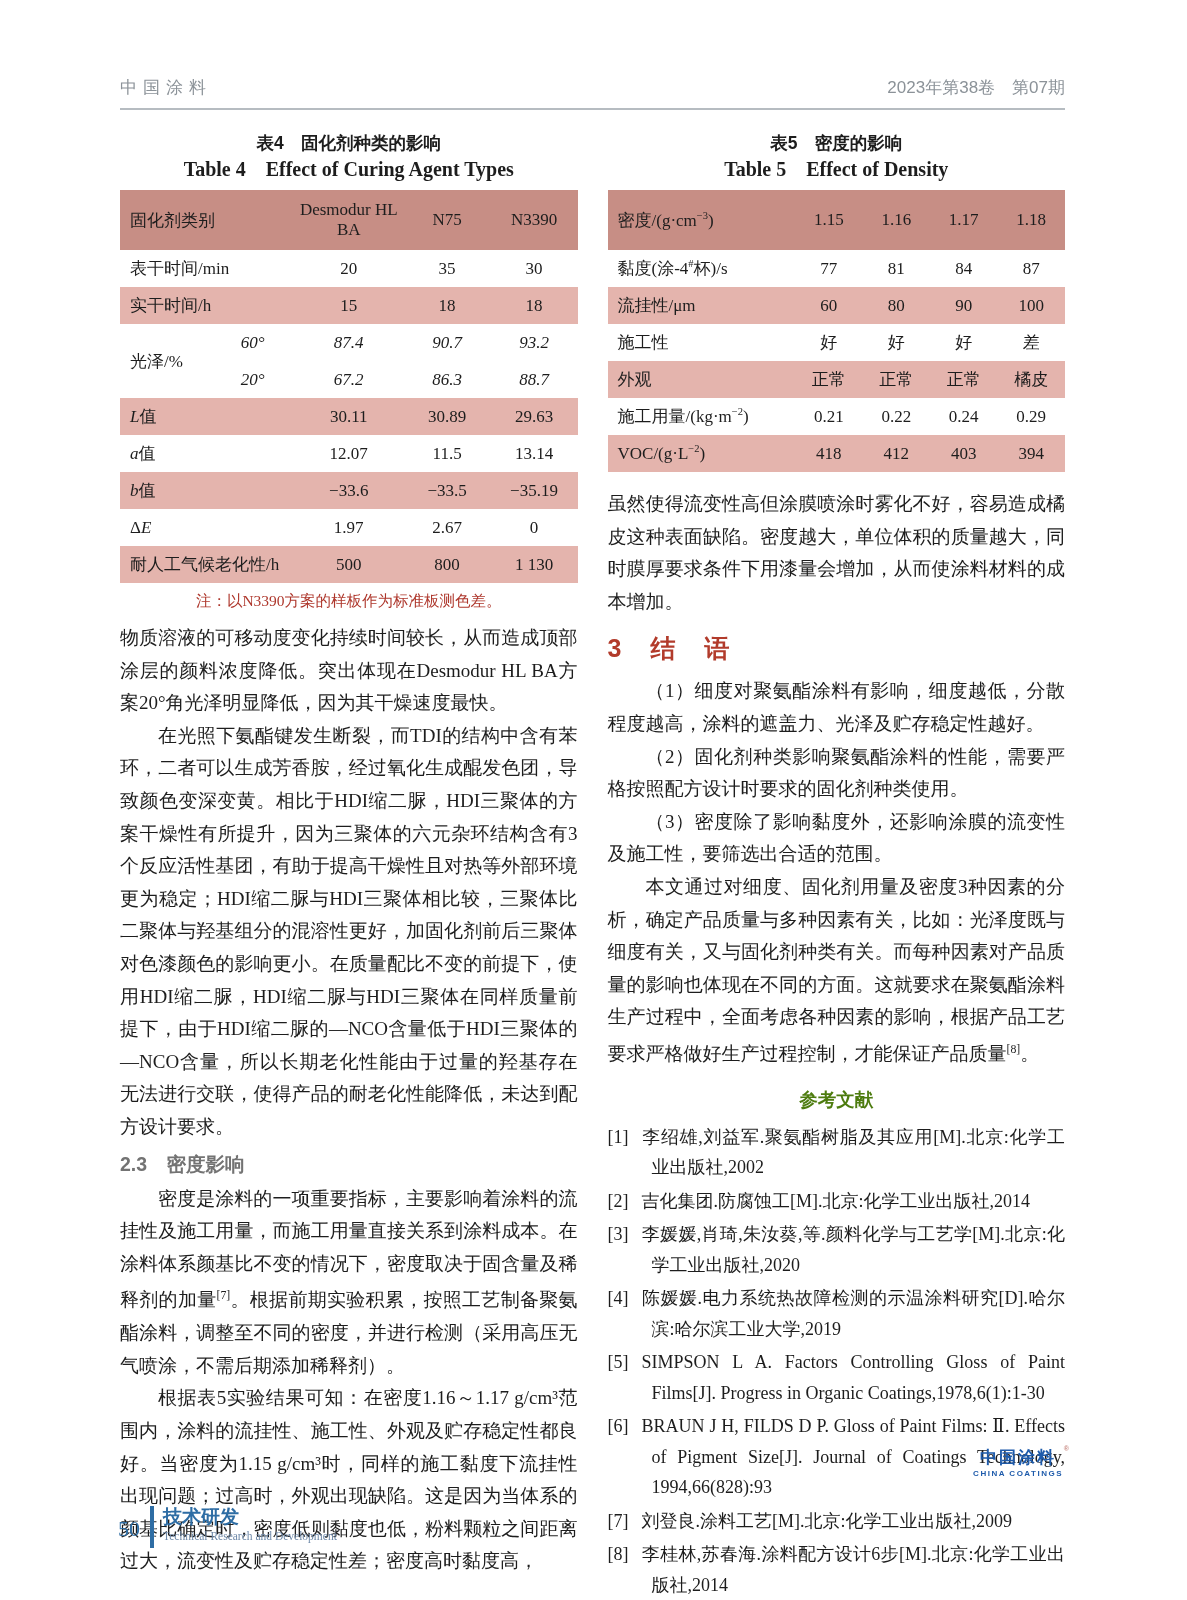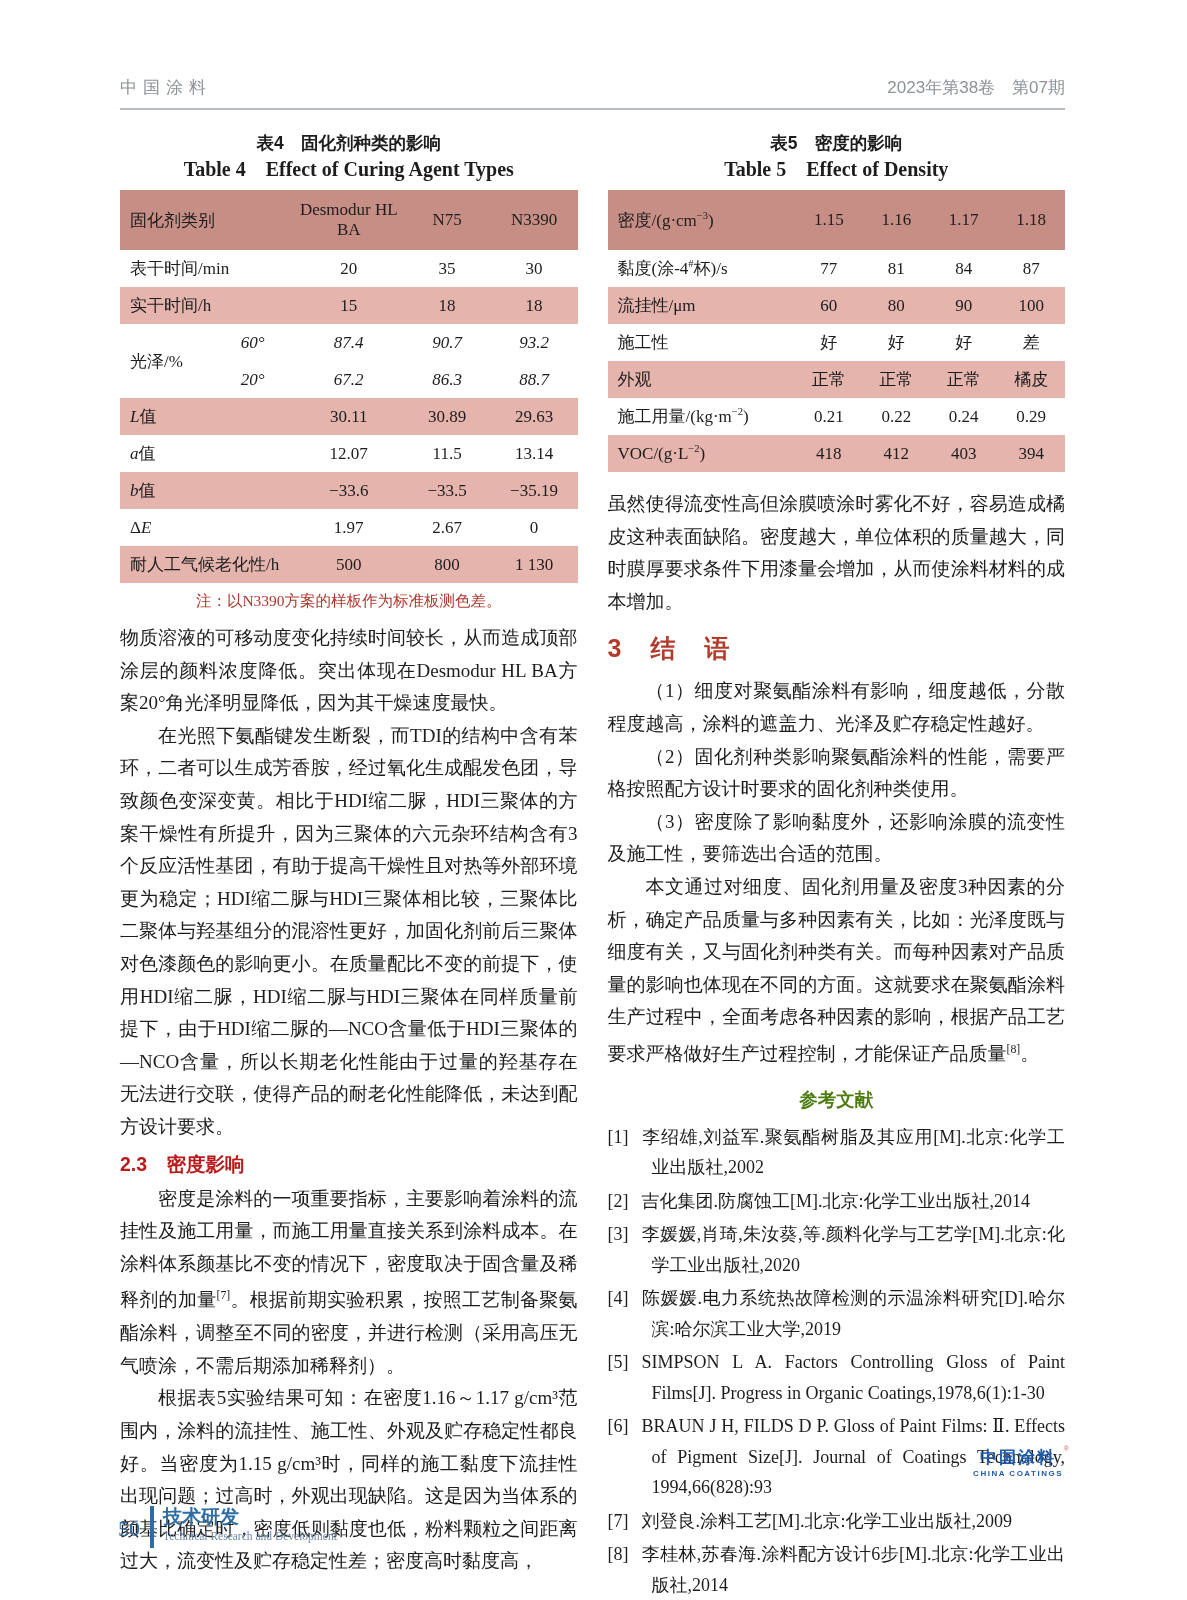--- a/index.html
+++ b/index.html
@@ -42,21 +42,21 @@
   .gloss .g{min-height:37px;display:flex;align-items:center;justify-content:center;font-style:italic;}
   .tbl-note{
     text-align:center;color:#ae372c;font-size:15.5px;margin-top:8px;margin-bottom:10px;
     font-family:"Liberation Serif","DejaVu Serif",serif;
   }
   
   .para{font-size:19px;line-height:32.6px;text-align:justify;margin:0;}
   .indent{text-indent:2em;}
   .sec-head{
     font-family:"Liberation Sans","DejaVu Sans",sans-serif;font-weight:bold;
-    color:#b91c1c;font-size:19.5px;margin:7px 0 5px 0;
+    color:#737373;font-size:19.5px;margin:7px 0 5px 0;
   }
   .concl-head{
     font-family:"Liberation Sans","DejaVu Sans",sans-serif;font-weight:bold;
     color:#b23b2b;font-size:25px;margin:14px 0 10px 0;letter-spacing:2px;
   }
   .refs-title{
     text-align:center;font-family:"Liberation Sans","DejaVu Sans",sans-serif;
     font-weight:bold;font-size:18.5px;margin:16px 0 10px 0;color:#4d7c0f;
   }
   .ref{

